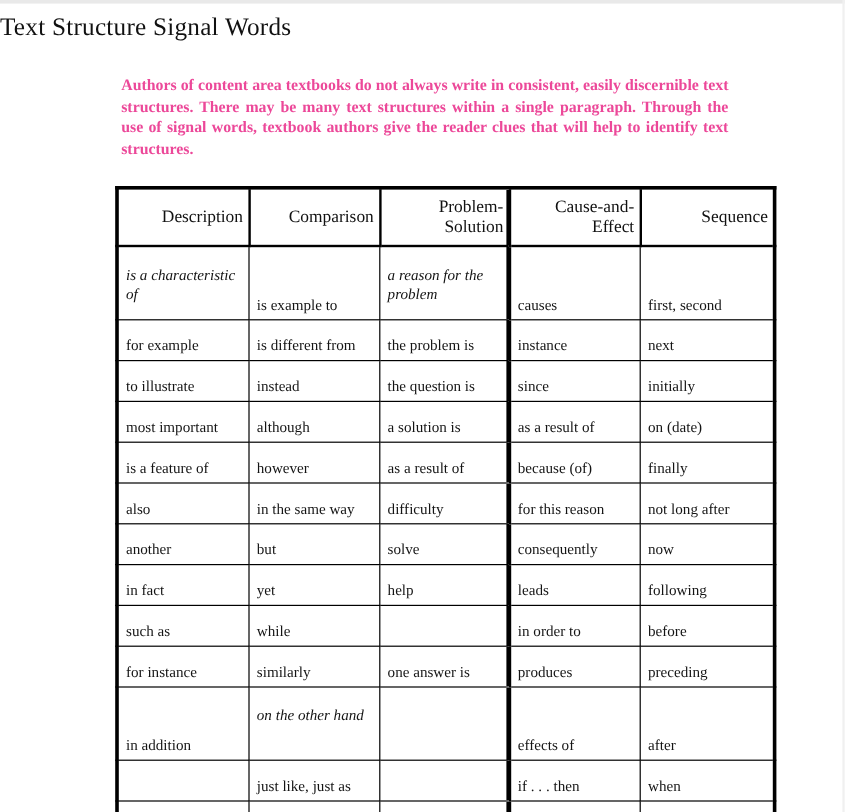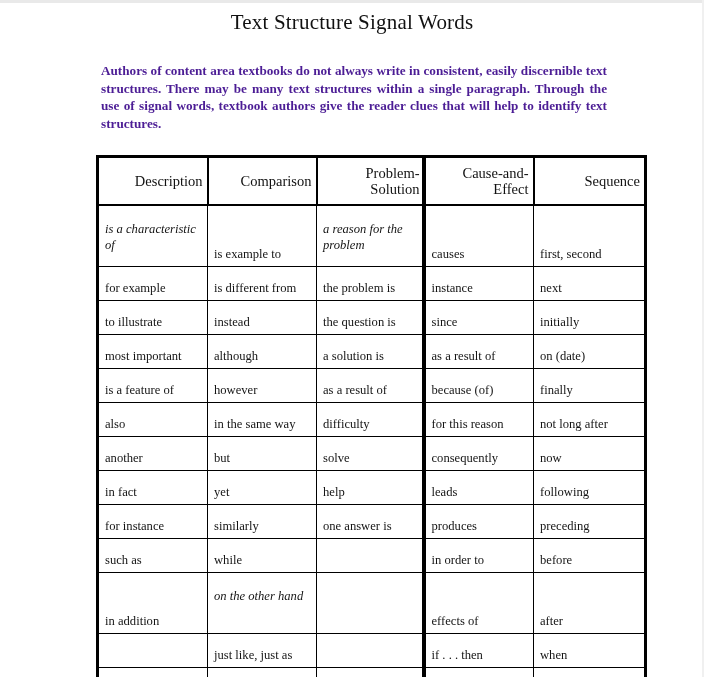--- a/index.html
+++ b/index.html
@@ -39,38 +39,37 @@
     width: 2px;
     height: 677px;
     background: #f0f0f0;
   }
 
   .doc-title {
     position: absolute;
     left: 0;
     top: 10px;
     width: 704px;
-    text-align: center;
     font-size: 21px;
     letter-spacing: 0.2px;
     font-weight: normal;
     color: #111;
   }
 
   .intro {
     position: absolute;
     left: 101px;
     top: 62px;
     width: 506px;
     font-size: 13.2px;
     line-height: 17.6px;
     text-align: justify;
     text-justify: inter-word;
     font-weight: bold;
-    color: #4c1d95;
+    color: #ec4899;
   }
 
   .table-wrap {
     position: absolute;
     left: 96px;
     top: 155px;
     width: 548px;
   }
 
   table.signal {
@@ -214,35 +213,35 @@
 
         <tr>
           <td>in fact</td>
           <td>yet</td>
           <td class="dbl-right">help</td>
           <td>leads</td>
           <td>following</td>
         </tr>
 
         <tr>
+          <td>such as</td>
+          <td>while</td>
+          <td class="dbl-right empty"></td>
+          <td>in order to</td>
+          <td>before</td>
+        </tr>
+
+        <tr>
           <td>for instance</td>
           <td>similarly</td>
           <td class="dbl-right">one answer is</td>
           <td>produces</td>
           <td>preceding</td>
         </tr>
 
-        <tr>
-          <td>such as</td>
-          <td>while</td>
-          <td class="dbl-right empty"></td>
-          <td>in order to</td>
-          <td>before</td>
-        </tr>
-
         <tr class="r-tall">
           <td class="bottomed">in addition</td>
           <td class="tall">on the other hand</td>
           <td class="dbl-right empty"></td>
           <td class="bottomed">effects of</td>
           <td class="bottomed">after</td>
         </tr>
 
         <tr>
           <td class="empty"></td>

